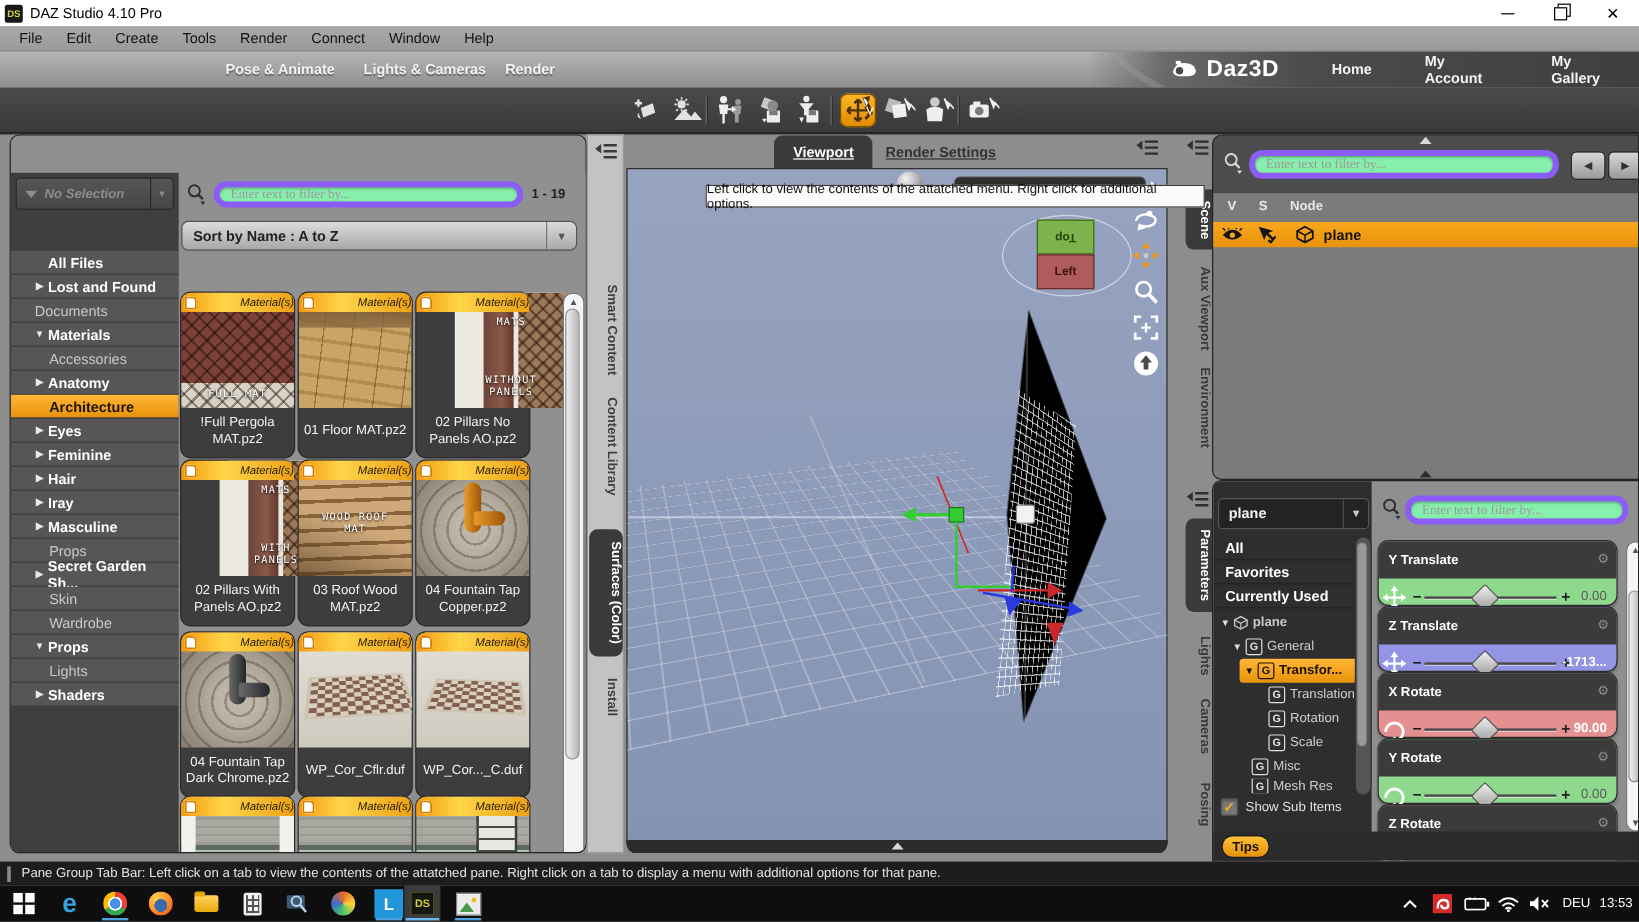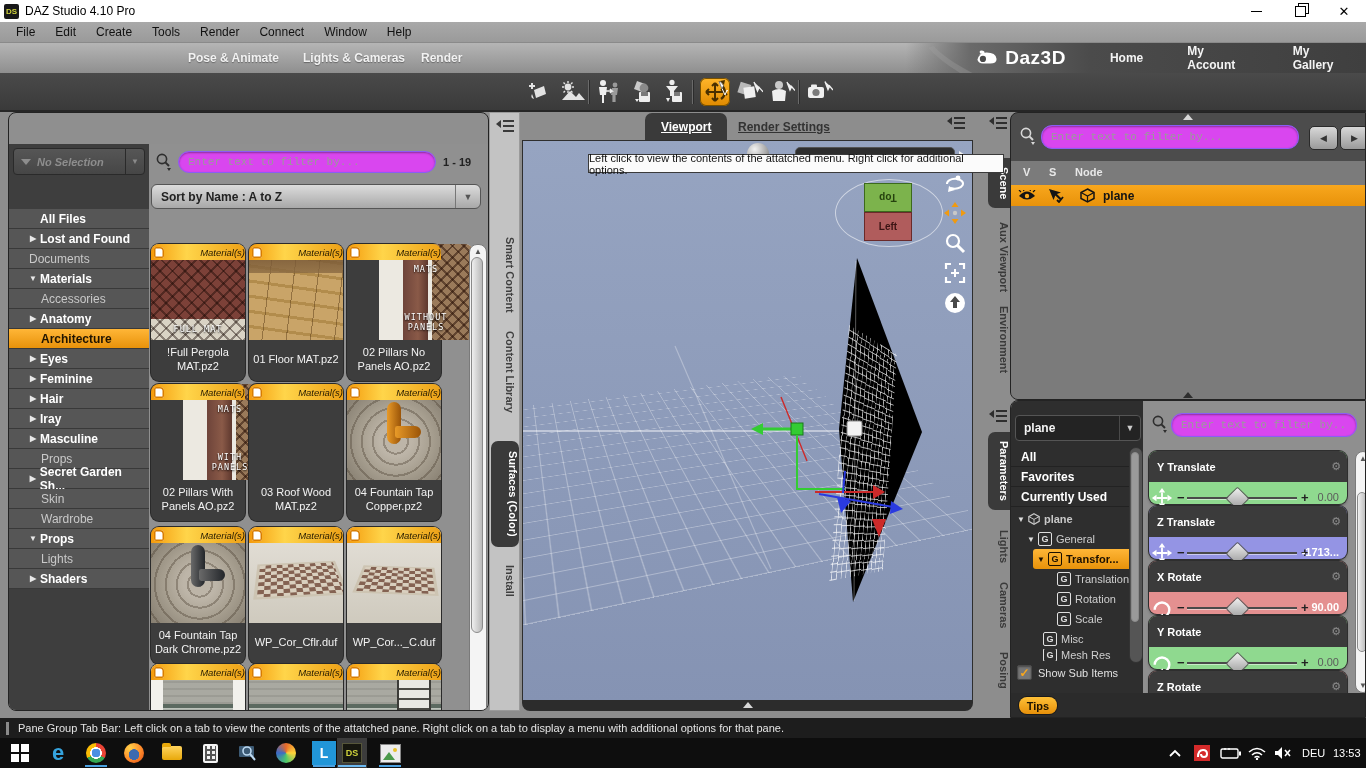--- a/index.html
+++ b/index.html
@@ -40,22 +40,22 @@
 
   
   #toolbar{left:0;top:73px;width:1366px;height:39px;background:linear-gradient(#4a4a4a,#3a3a3a);
            border-bottom:2px solid #262626;box-sizing:border-box;}
   .tool{position:absolute;top:5px;width:30px;height:28px;display:flex;align-items:center;justify-content:center;}
   .tool.active{background:linear-gradient(#ffb62a,#e08a00);border-radius:6px;box-shadow:0 0 0 1px #7a5200 inset;}
   .tsep{position:absolute;top:7px;width:1px;height:24px;background:#6a6a6a;box-shadow:1px 0 0 #2c2c2c;}
 
   
   .pane{position:absolute;box-sizing:border-box;border:1px solid #232323;background:#8f8f8f;overflow:hidden;}
-  .search-input{box-sizing:border-box;border:1px solid #8b5cf6;border-radius:11px;background:#d946ef;
-        font-family:Liberation Mono, monospace;font-size:11px;color:#222;padding:0 9px;outline:none;
+  .search-input{box-sizing:border-box;border:5px solid #8b5cf6;border-radius:11px;background:#86efac;
+        font-family:Liberation Serif, serif;font-size:11px;color:#222;padding:0 9px;outline:none;
         box-shadow:inset 0 1px 2px rgba(0,0,0,.35);}
   .search-input::placeholder{color:#9a9a9a;}
   .paneopt{width:20px;height:17px;}
   .tri-up{width:0;height:0;border-left:5px solid transparent;border-right:5px solid transparent;border-bottom:6px solid #d8d8d8;}
 
   
   #library{left:8px;top:112px;width:481px;height:599px;border-radius:8px;background:#8f8f8f;}
   #lib-head{position:absolute;left:0;top:0;width:100%;height:31px;background:#2b2b2b;display:flex;align-items:center;}
   .lib-tab{font-size:11px;font-weight:bold;color:#9a9a9a;margin-left:22px;}
   .lib-tab.active{margin-left:10px;background:linear-gradient(#ffc037,#e6900a);color:#1c1200;
@@ -501,20 +501,24 @@
           <span class="ovl" style="bottom:8px">WITH
 PANELS</span>
           </div>
         <div class="banner">
             <span class="scroll"></span>
             <span class="btxt">Material(s)</span>
           </div>
         <div class="clabel">02 Pillars With Panels AO.pz2</div>
       </div>
       <div class="card" style="left:100px;top:240px">
+        <div class="thumb t-roof">
+            <span class="ovl" style="top:42px">WOOD ROOF
+MAT</span>
+          </div>
         <div class="banner">
             <span class="scroll"></span>
             <span class="btxt">Material(s)</span>
           </div>
         <div class="clabel">03 Roof Wood MAT.pz2</div>
       </div>
       <div class="card" style="left:198px;top:240px">
         <div class="thumb t-tap">
             <div class="tapbody cu"></div>
           </div>

